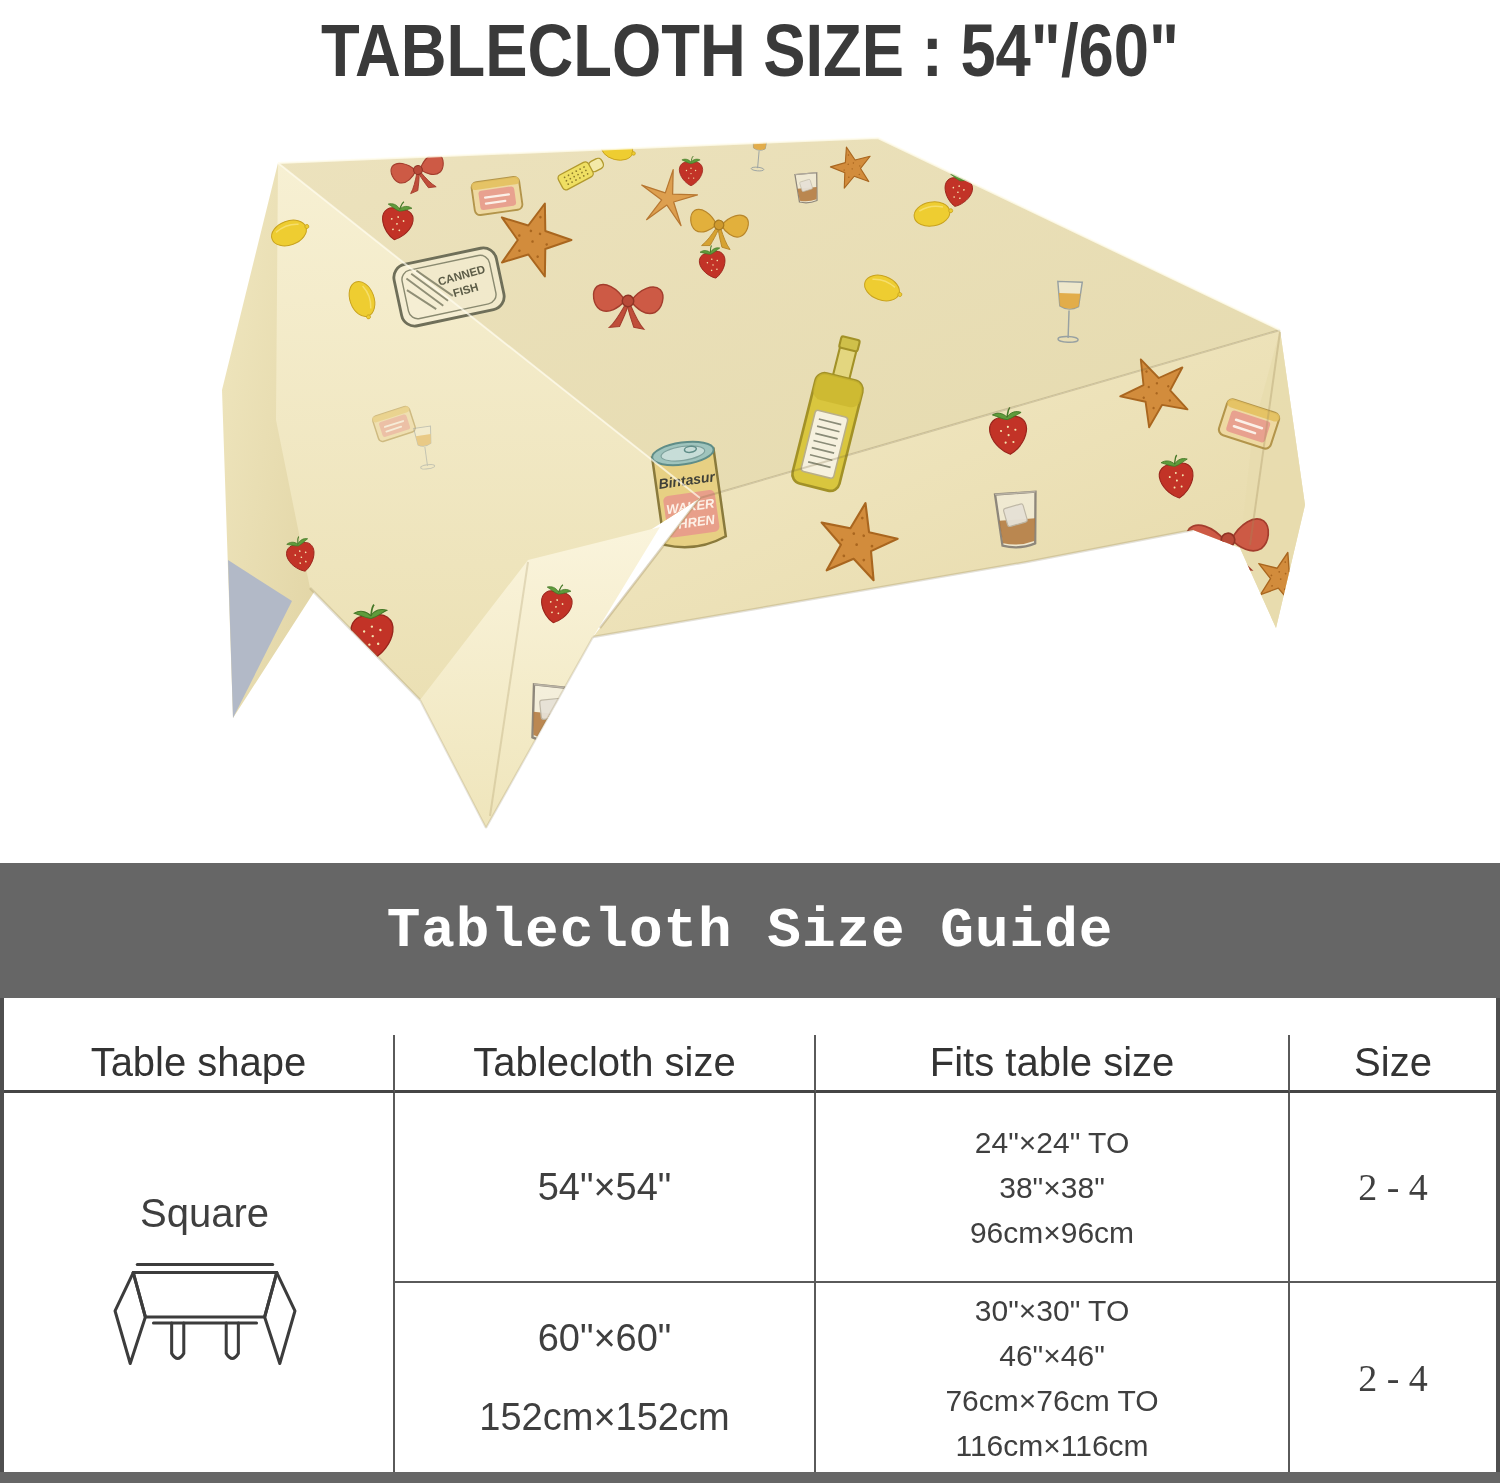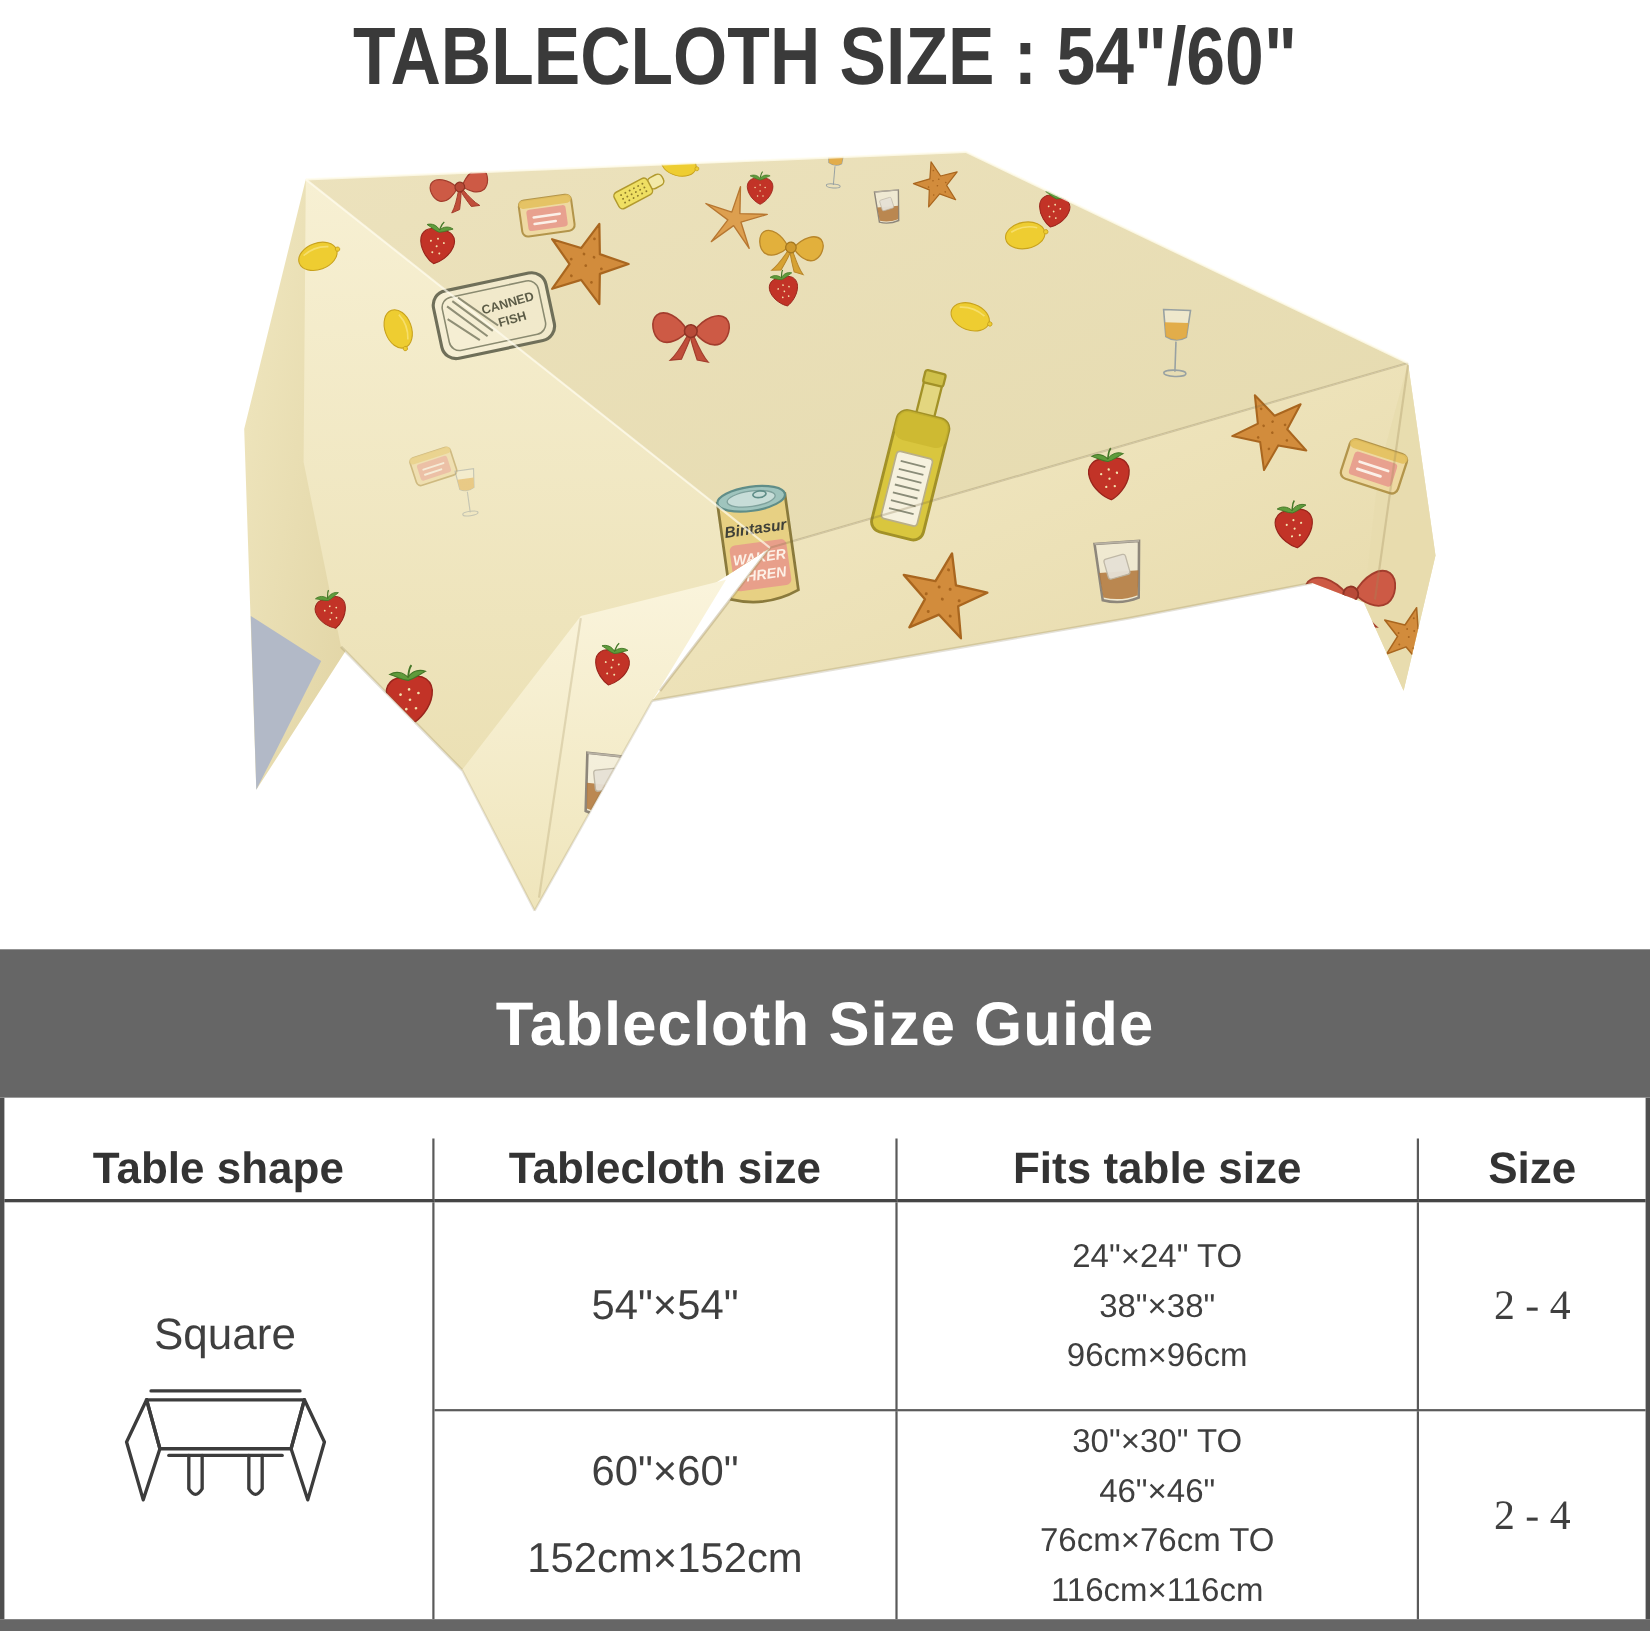--- a/index.html
+++ b/index.html
@@ -11,30 +11,30 @@
          font-size:66px;font-weight:800;color:#3a3a3a;letter-spacing:0px;
          transform:scale(0.96,1.12);transform-origin:center top;white-space:nowrap;}
 
   
   #cloth-svg{position:absolute;top:0;left:0;}
 
   
   .size-guide{position:absolute;top:863px;left:0;width:1500px;height:620px;}
   .band{position:absolute;top:0;left:0;width:1500px;height:135px;background:#666666;
         display:flex;align-items:center;justify-content:center;}
-  .band-title{color:#ffffff;font-size:56px;font-weight:700;letter-spacing:1px;}
+  .band-title{color:#ffffff;font-size:56px;font-weight:700;letter-spacing:1px;font-family:Liberation Mono, monospace;}
   .guide-table{position:absolute;top:135px;left:0;width:1492px;height:474px;
         border-left:4px solid #4f4f4f;border-right:4px solid #4f4f4f;background:#fff;
         display:grid;grid-template-columns:391px 421px 474px 1fr;grid-template-rows:95px 190px 189px;}
   .bottom-strip{position:absolute;top:609px;left:0;width:1500px;height:11px;background:#666666;}
 
   .cell{display:flex;align-items:center;justify-content:center;color:#3f3f3f;
         border-right:2px solid #5a5a5a;box-sizing:border-box;}
   .cell.last{border-right:none;}
-  .hcell{font-weight:700;font-size:40px;color:#333;border-bottom:3px solid #454545;margin-top:37px;}
+  .hcell{font-weight:400;font-size:40px;color:#333;border-bottom:3px solid #454545;margin-top:37px;}
   .r1{border-bottom:2px solid #5a5a5a;}
   .shape-cell{grid-column:1;grid-row:2/4;flex-direction:column;gap:20px;border-bottom:none;margin-left:12px;}
   .shape-label{font-size:40px;color:#3f3f3f;}
   .size-cell{flex-direction:column;gap:36px;font-size:38px;}
   .fits-cell{flex-direction:column;font-size:30px;line-height:45px;}
   .seats-cell{font-size:38px;font-family:Liberation Serif, serif;}
 </style>
 </head>
 <body>
 

